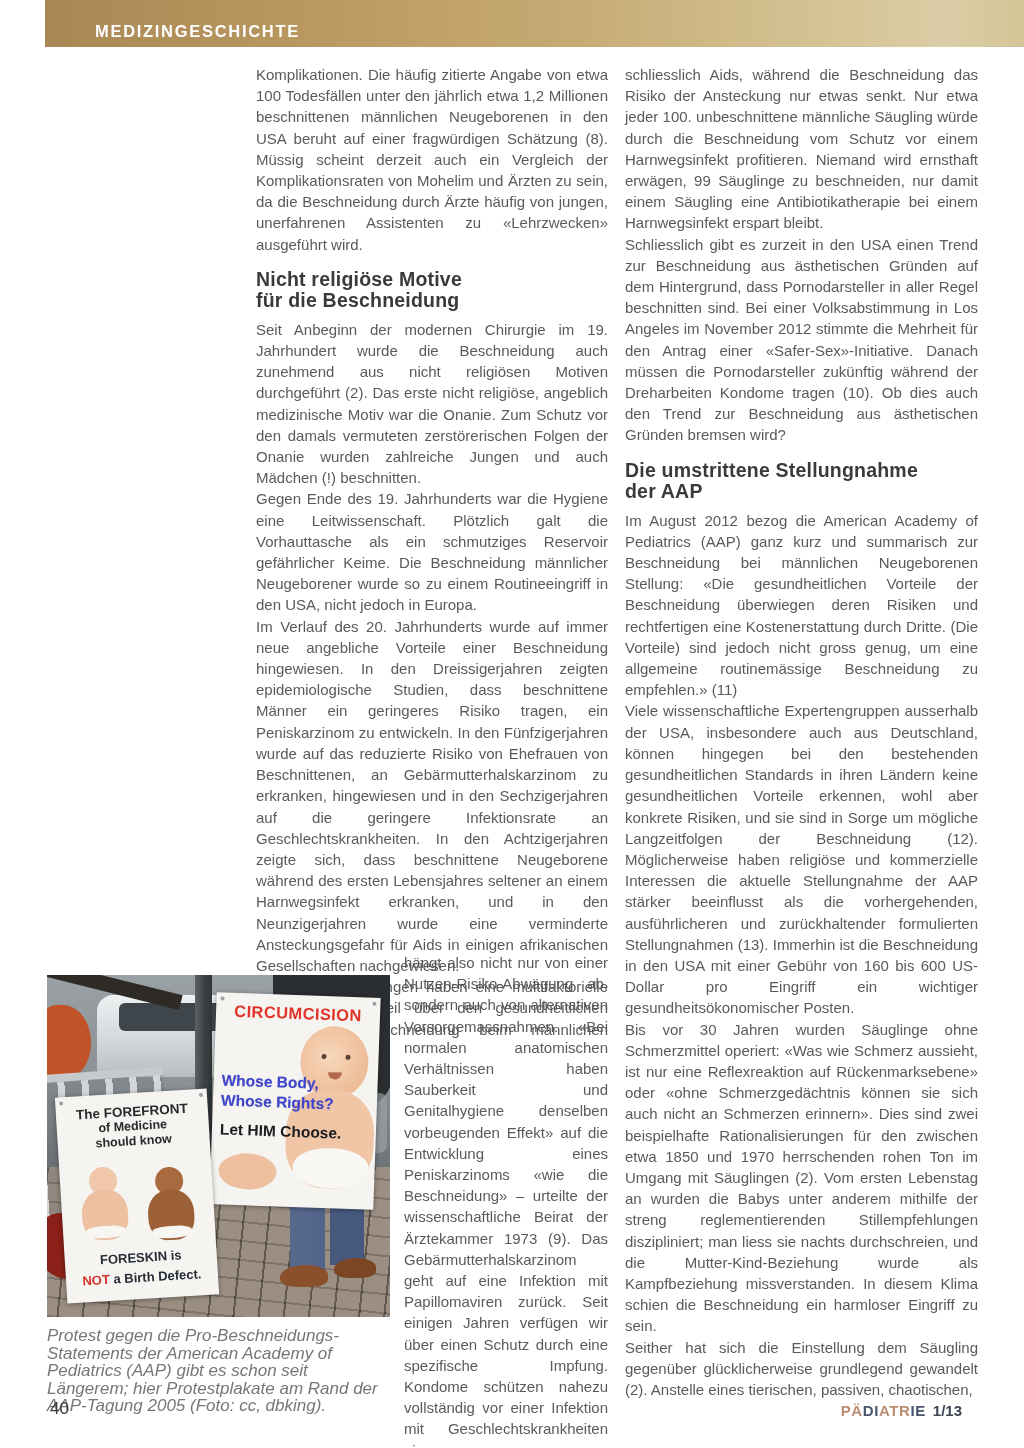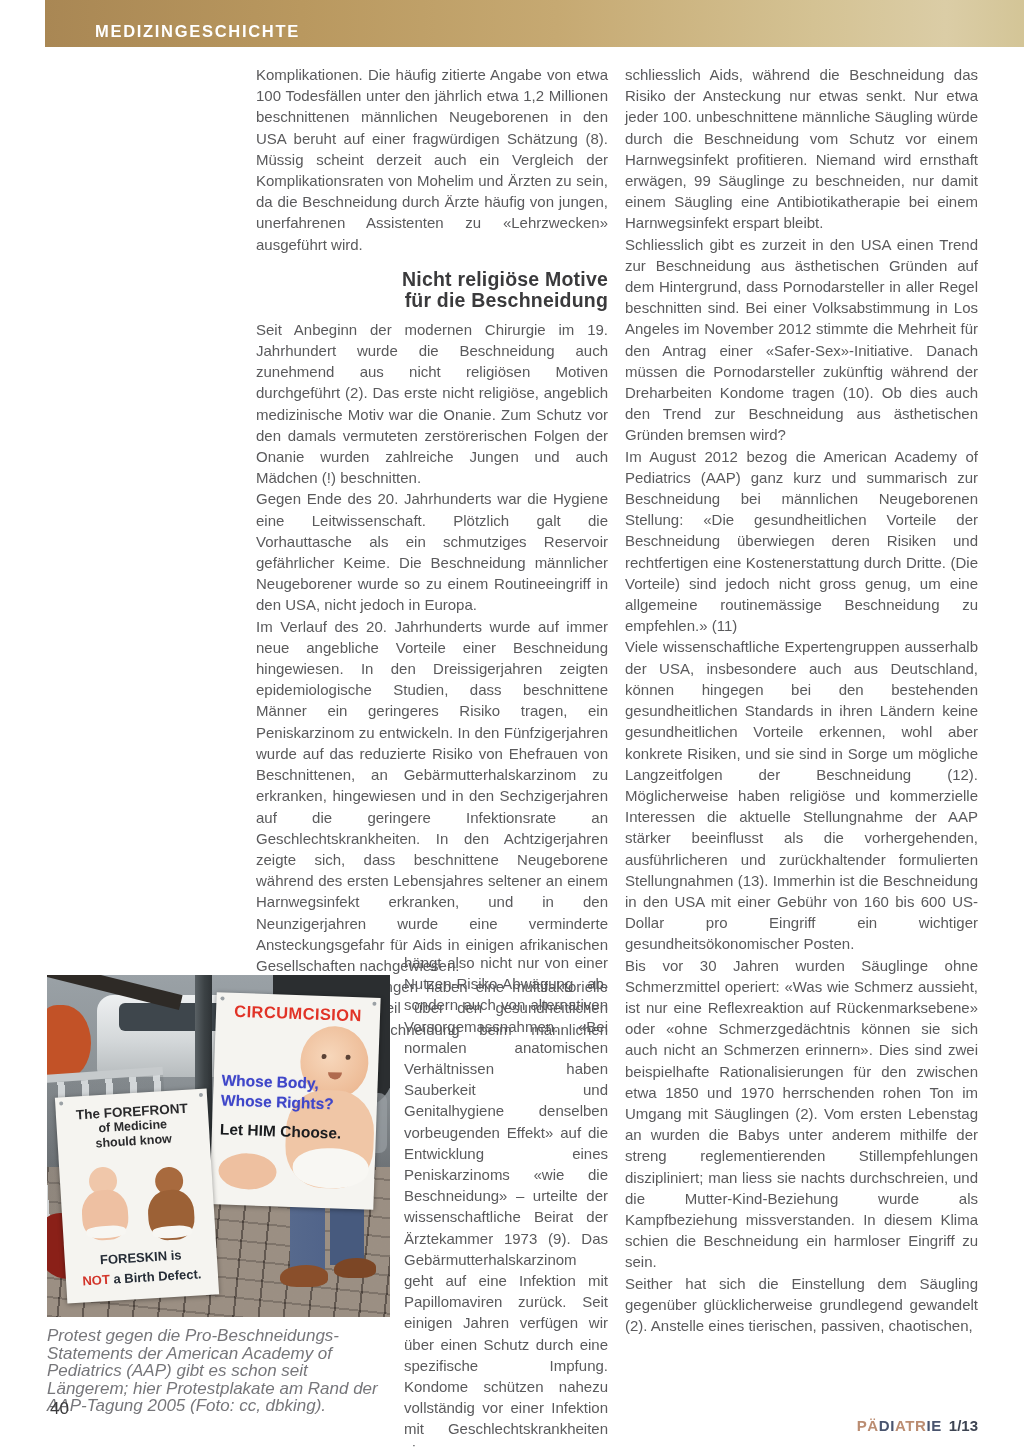--- a/index.html
+++ b/index.html
@@ -28,21 +28,21 @@
   .col p {margin:0;}
   .col-left  {left:256px; width:352px;}
   .col-right {left:625px; width:353px;}
   .narrow {
     position:absolute; left:404px; top:952px; width:204px;
     text-align:justify; font-size:15px; line-height:21.2px; color:#5a5a5c;
     hyphens:auto; -webkit-hyphens:auto;
   }
   .sec-heading {
     font-size:19.5px; line-height:21.5px; font-weight:bold; color:#3a3a3c;
-    margin:14px 0 7px 0; white-space:pre-line; letter-spacing:0.2px; text-align:right;
+    margin:14px 0 7px 0; white-space:pre-line; letter-spacing:0.2px; text-align:left;
   }
 
   
   .photo {
     position:absolute; left:47px; top:975px; width:343px; height:342px;
     overflow:hidden; background:#7e8286; margin:0;
   }
   .ph-street {position:absolute; left:0; top:0; width:343px; height:192px;
     background:linear-gradient(180deg,#9aa1a6 0%,#8b9195 55%,#6e7377 100%);}
   .ph-green {position:absolute; left:232px; top:0; width:80px; height:22px; background:#4f8f3a; border-radius:3px; opacity:.85;}
@@ -106,51 +106,53 @@
   .pr-black {position:absolute; left:8px; top:128px; color:#1a1c1f; font-weight:bold; font-size:15.5px;}
 
   
   .caption {
     position:absolute; left:47px; top:1327px; width:332px;
     font-style:italic; font-size:17px; line-height:17.5px; color:#76767a; text-align:left;
   }
 
   
   .footer-num {position:absolute; left:50px; top:1399px; font-size:17px; color:#3a3a3c; font-weight:400;}
-  .logo {position:absolute; right:46px; top:1402px; font-size:15px; font-weight:bold; letter-spacing:.6px;margin-top:15px;}
+  .logo {position:absolute; right:62px; top:1402px; font-size:15px; font-weight:bold; letter-spacing:.6px;}
   .lp-s {color:#bb8d72;}
   .lp-n {color:#49546e;}
   .issue {color:#3d4452; margin-left:7px; font-weight:600; letter-spacing:0;}
 </style>
 </head>
 <body>
 
 <div class="page">
 
   <header class="topbar">
     <span class="sec-title">MEDIZINGESCHICHTE</span>
   </header>
 
   <section class="col col-left">
     <p>Komplikationen. Die häufig zitierte Angabe von etwa 100 Todesfällen unter den jährlich etwa 1,2 Millionen beschnittenen männlichen Neugeborenen in den USA beruht auf einer fragwürdigen Schätzung (8). Müssig scheint derzeit auch ein Vergleich der Komplikationsraten von Mohelim und Ärzten zu sein, da die Beschneidung durch Ärzte häufig von jungen, unerfahrenen Assistenten zu «Lehrzwecken» ausgeführt wird.</p>
     <h2 class="sec-heading">Nicht religiöse Motive
 für die Beschneidung</h2>
     <p>Seit Anbeginn der modernen Chirurgie im 19. Jahrhundert wurde die Beschneidung auch zunehmend aus nicht religiösen Motiven durchgeführt (2). Das erste nicht religiöse, angeblich medizinische Motiv war die Onanie. Zum Schutz vor den damals vermuteten zerstörerischen Folgen der Onanie wurden zahlreiche Jungen und auch Mädchen (!) beschnitten.</p>
-    <p>Gegen Ende des 20. Jahrhunderts war die Hygiene eine Leitwissenschaft. Plötzlich galt die Vorhauttasche als ein schmutziges Reservoir gefährlicher Keime. Die Beschneidung männlicher Neugeborener wurde so zu einem Routineeingriff in den USA, nicht jedoch in Europa.</p>
+    <p>Gegen Ende des 19. Jahrhunderts war die Hygiene eine Leitwissenschaft. Plötzlich galt die Vorhauttasche als ein schmutziges Reservoir gefährlicher Keime. Die Beschneidung männlicher Neugeborener wurde so zu einem Routineeingriff in den USA, nicht jedoch in Europa.</p>
     <p>Im Verlauf des 20. Jahrhunderts wurde auf immer neue angebliche Vorteile einer Beschneidung hingewiesen. In den Dreissigerjahren zeigten epidemiologische Studien, dass beschnittene Männer ein geringeres Risiko tragen, ein Peniskarzinom zu entwickeln. In den Fünfzigerjahren wurde auf das reduzierte Risiko von Ehefrauen von Beschnittenen, an Gebärmutterhalskarzinom zu erkranken, hingewiesen und in den Sechzigerjahren auf die geringere Infektionsrate an Geschlechtskrankheiten. In den Achtzigerjahren zeigte sich, dass beschnittene Neugeborene während des ersten Lebensjahres seltener an einem Harnwegsinfekt erkranken, und in den Neunzigerjahren wurde eine verminderte Ansteckungsgefahr für Aids in einigen afrikanischen Gesellschaften nachgewiesen.</p>
     <p>All diese Erkrankungen haben eine multifaktorielle Genese. Das Urteil über den gesundheitlichen Nutzen der Beschneidung beim männlichen Neugeborenen</p>
   </section>
 
   <section class="narrow">
     <p style="margin:0">hängt also nicht nur von einer Nutzen-Risiko-Abwägung ab, sondern auch von alternativen Vorsorgemassnahmen. «Bei normalen anatomischen Verhältnissen haben Sauberkeit und Genitalhygiene denselben vorbeugenden Effekt» auf die Entwicklung eines Peniskarzinoms «wie die Beschneidung» – urteilte der wissenschaftliche Beirat der Ärztekammer 1973 (9). Das Gebärmutterhalskarzinom geht auf eine Infektion mit Papillomaviren zurück. Seit einigen Jahren verfügen wir über einen Schutz durch eine spezifische Impfung. Kondome schützen nahezu vollständig vor einer Infektion mit Geschlechtskrankheiten ein-</p>
   </section>
 
   <section class="col col-right">
     <p>schliesslich Aids, während die Beschneidung das Risiko der Ansteckung nur etwas senkt. Nur etwa jeder 100. unbeschnittene männliche Säugling würde durch die Beschneidung vom Schutz vor einem Harnwegsinfekt profitieren. Niemand wird ernsthaft erwägen, 99 Säuglinge zu beschneiden, nur damit einem Säugling eine Antibiotikatherapie bei einem Harnwegsinfekt erspart bleibt.</p>
     <p>Schliesslich gibt es zurzeit in den USA einen Trend zur Beschneidung aus ästhetischen Gründen auf dem Hintergrund, dass Pornodarsteller in aller Regel beschnitten sind. Bei einer Volksabstimmung in Los Angeles im November 2012 stimmte die Mehrheit für den Antrag einer «Safer-Sex»-Initiative. Danach müssen die Pornodarsteller zukünftig während der Dreharbeiten Kondome tragen (10). Ob dies auch den Trend zur Beschneidung aus ästhetischen Gründen bremsen wird?</p>
+    <h2 class="sec-heading">Die umstrittene Stellungnahme
+der AAP</h2>
     <p>Im August 2012 bezog die American Academy of Pediatrics (AAP) ganz kurz und summarisch zur Beschneidung bei männlichen Neugeborenen Stellung: «Die gesundheitlichen Vorteile der Beschneidung überwiegen deren Risiken und rechtfertigen eine Kostenerstattung durch Dritte. (Die Vorteile) sind jedoch nicht gross genug, um eine allgemeine routinemässige Beschneidung zu empfehlen.» (11)</p>
     <p>Viele wissenschaftliche Expertengruppen ausserhalb der USA, insbesondere auch aus Deutschland, können hingegen bei den bestehenden gesundheitlichen Standards in ihren Ländern keine gesundheitlichen Vorteile erkennen, wohl aber konkrete Risiken, und sie sind in Sorge um mögliche Langzeitfolgen der Beschneidung (12). Möglicherweise haben religiöse und kommerzielle Interessen die aktuelle Stellungnahme der AAP stärker beeinflusst als die vorhergehenden, ausführlicheren und zurückhaltender formulierten Stellungnahmen (13). Immerhin ist die Beschneidung in den USA mit einer Gebühr von 160 bis 600 US-Dollar pro Eingriff ein wichtiger gesundheitsökonomischer Posten.</p>
     <p>Bis vor 30 Jahren wurden Säuglinge ohne Schmerzmittel operiert: «Was wie Schmerz aussieht, ist nur eine Reflexreaktion auf Rückenmarksebene» oder «ohne Schmerzgedächtnis können sie sich auch nicht an Schmerzen erinnern». Dies sind zwei beispielhafte Rationalisierungen für den zwischen etwa 1850 und 1970 herrschenden rohen Ton im Umgang mit Säuglingen (2). Vom ersten Lebenstag an wurden die Babys unter anderem mithilfe der streng reglementierenden Stillempfehlungen diszipliniert; man liess sie nachts durchschreien, und die Mutter-Kind-Beziehung wurde als Kampfbeziehung missverstanden. In diesem Klima schien die Beschneidung ein harmloser Eingriff zu sein.</p>
     <p>Seither hat sich die Einstellung dem Säugling gegenüber glücklicherweise grundlegend gewandelt (2). Anstelle eines tierischen, passiven, chaotischen,</p>
   </section>
 
   <figure class="photo">
     <div class="ph-street"></div>
     <div class="ph-green"></div>
     <div class="ph-car"></div>

